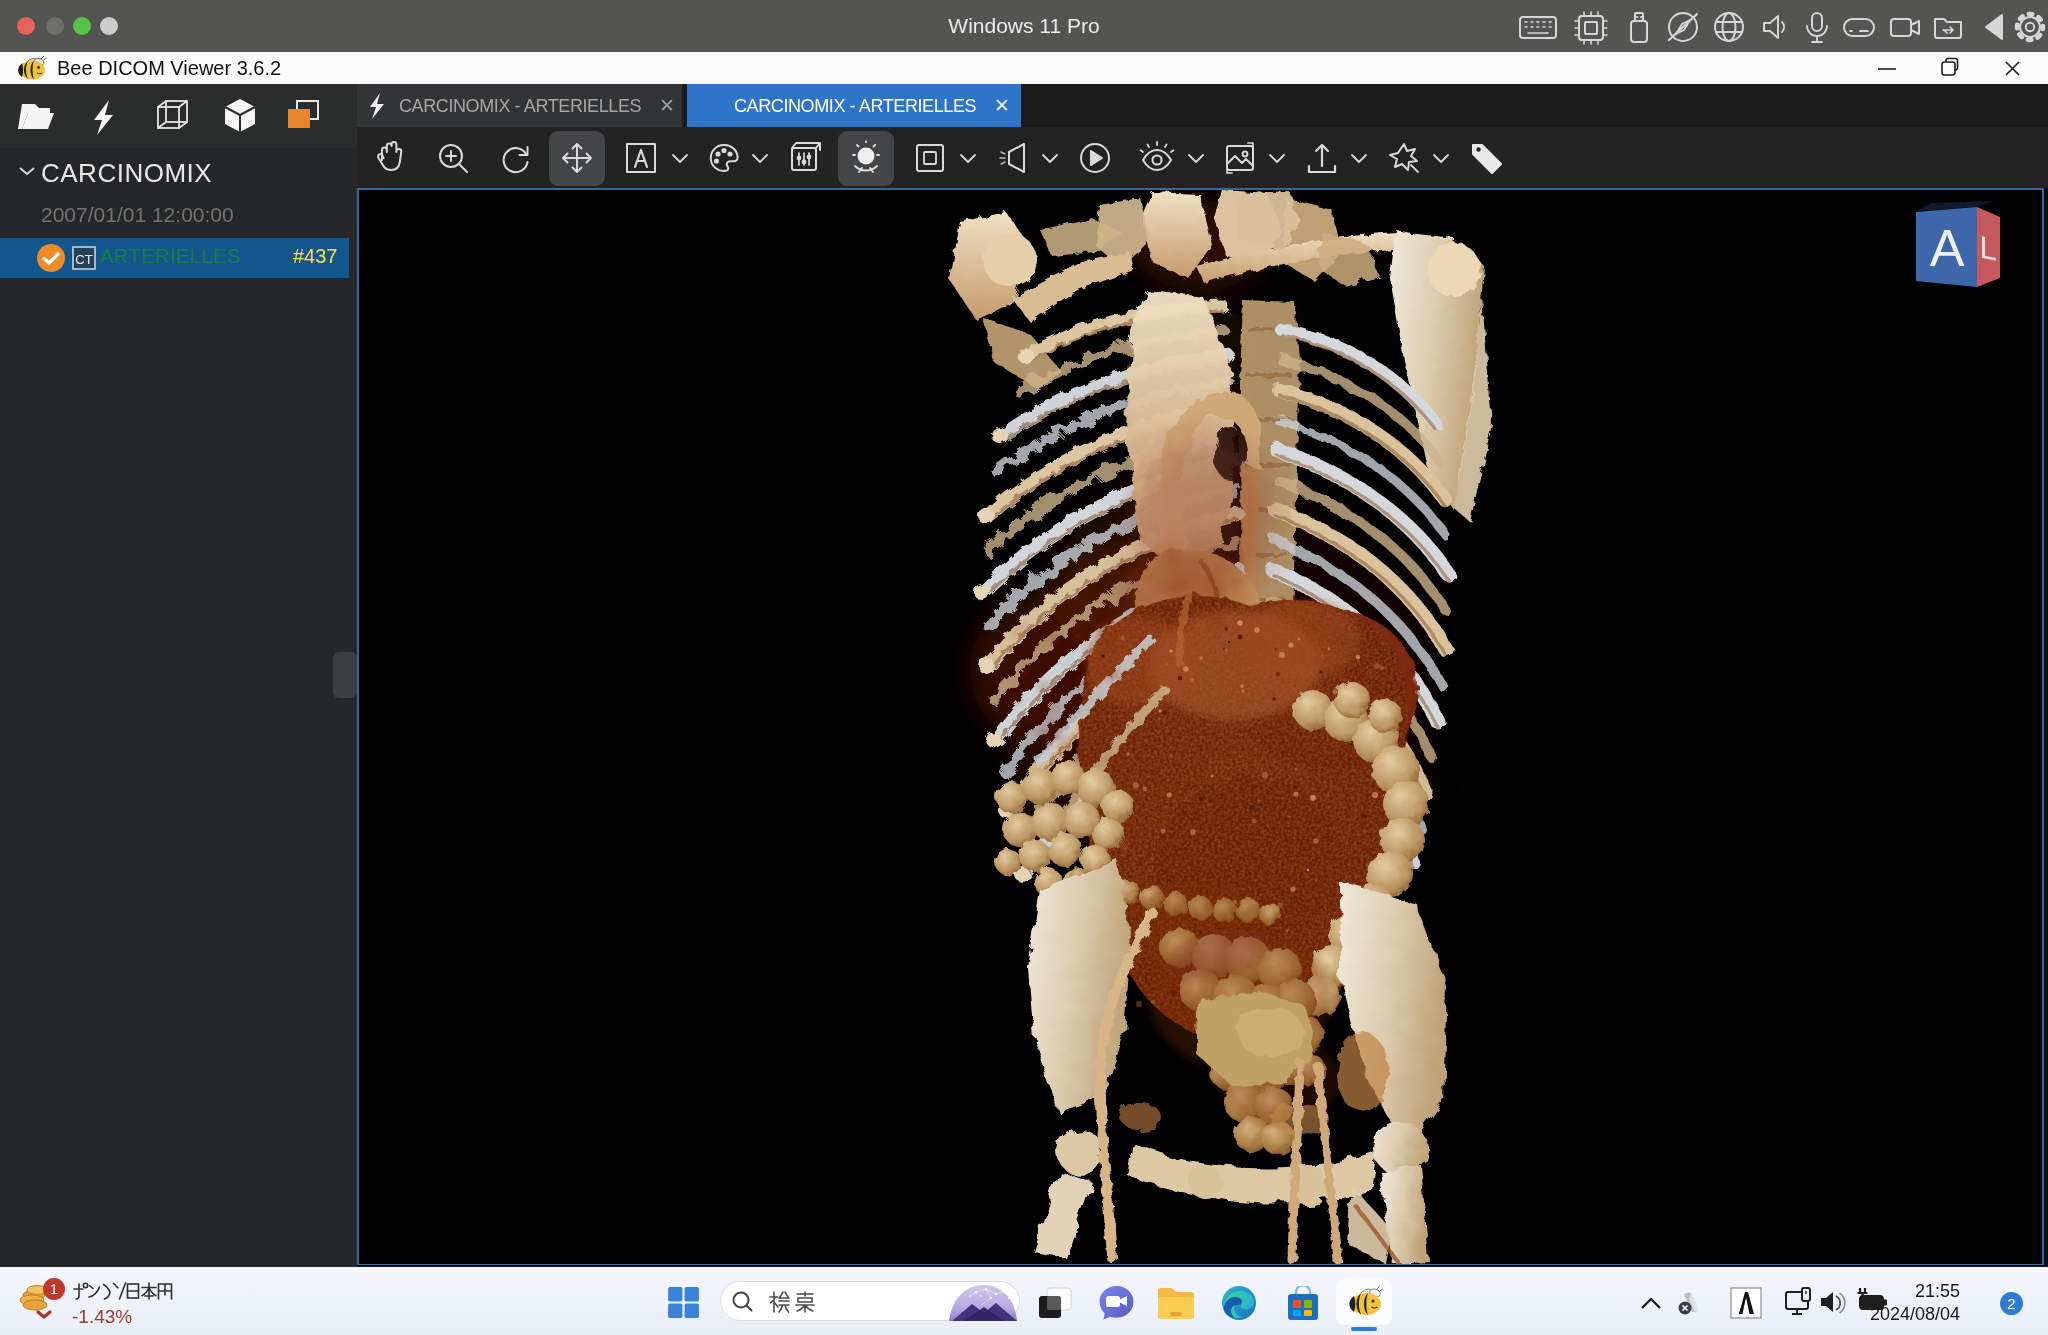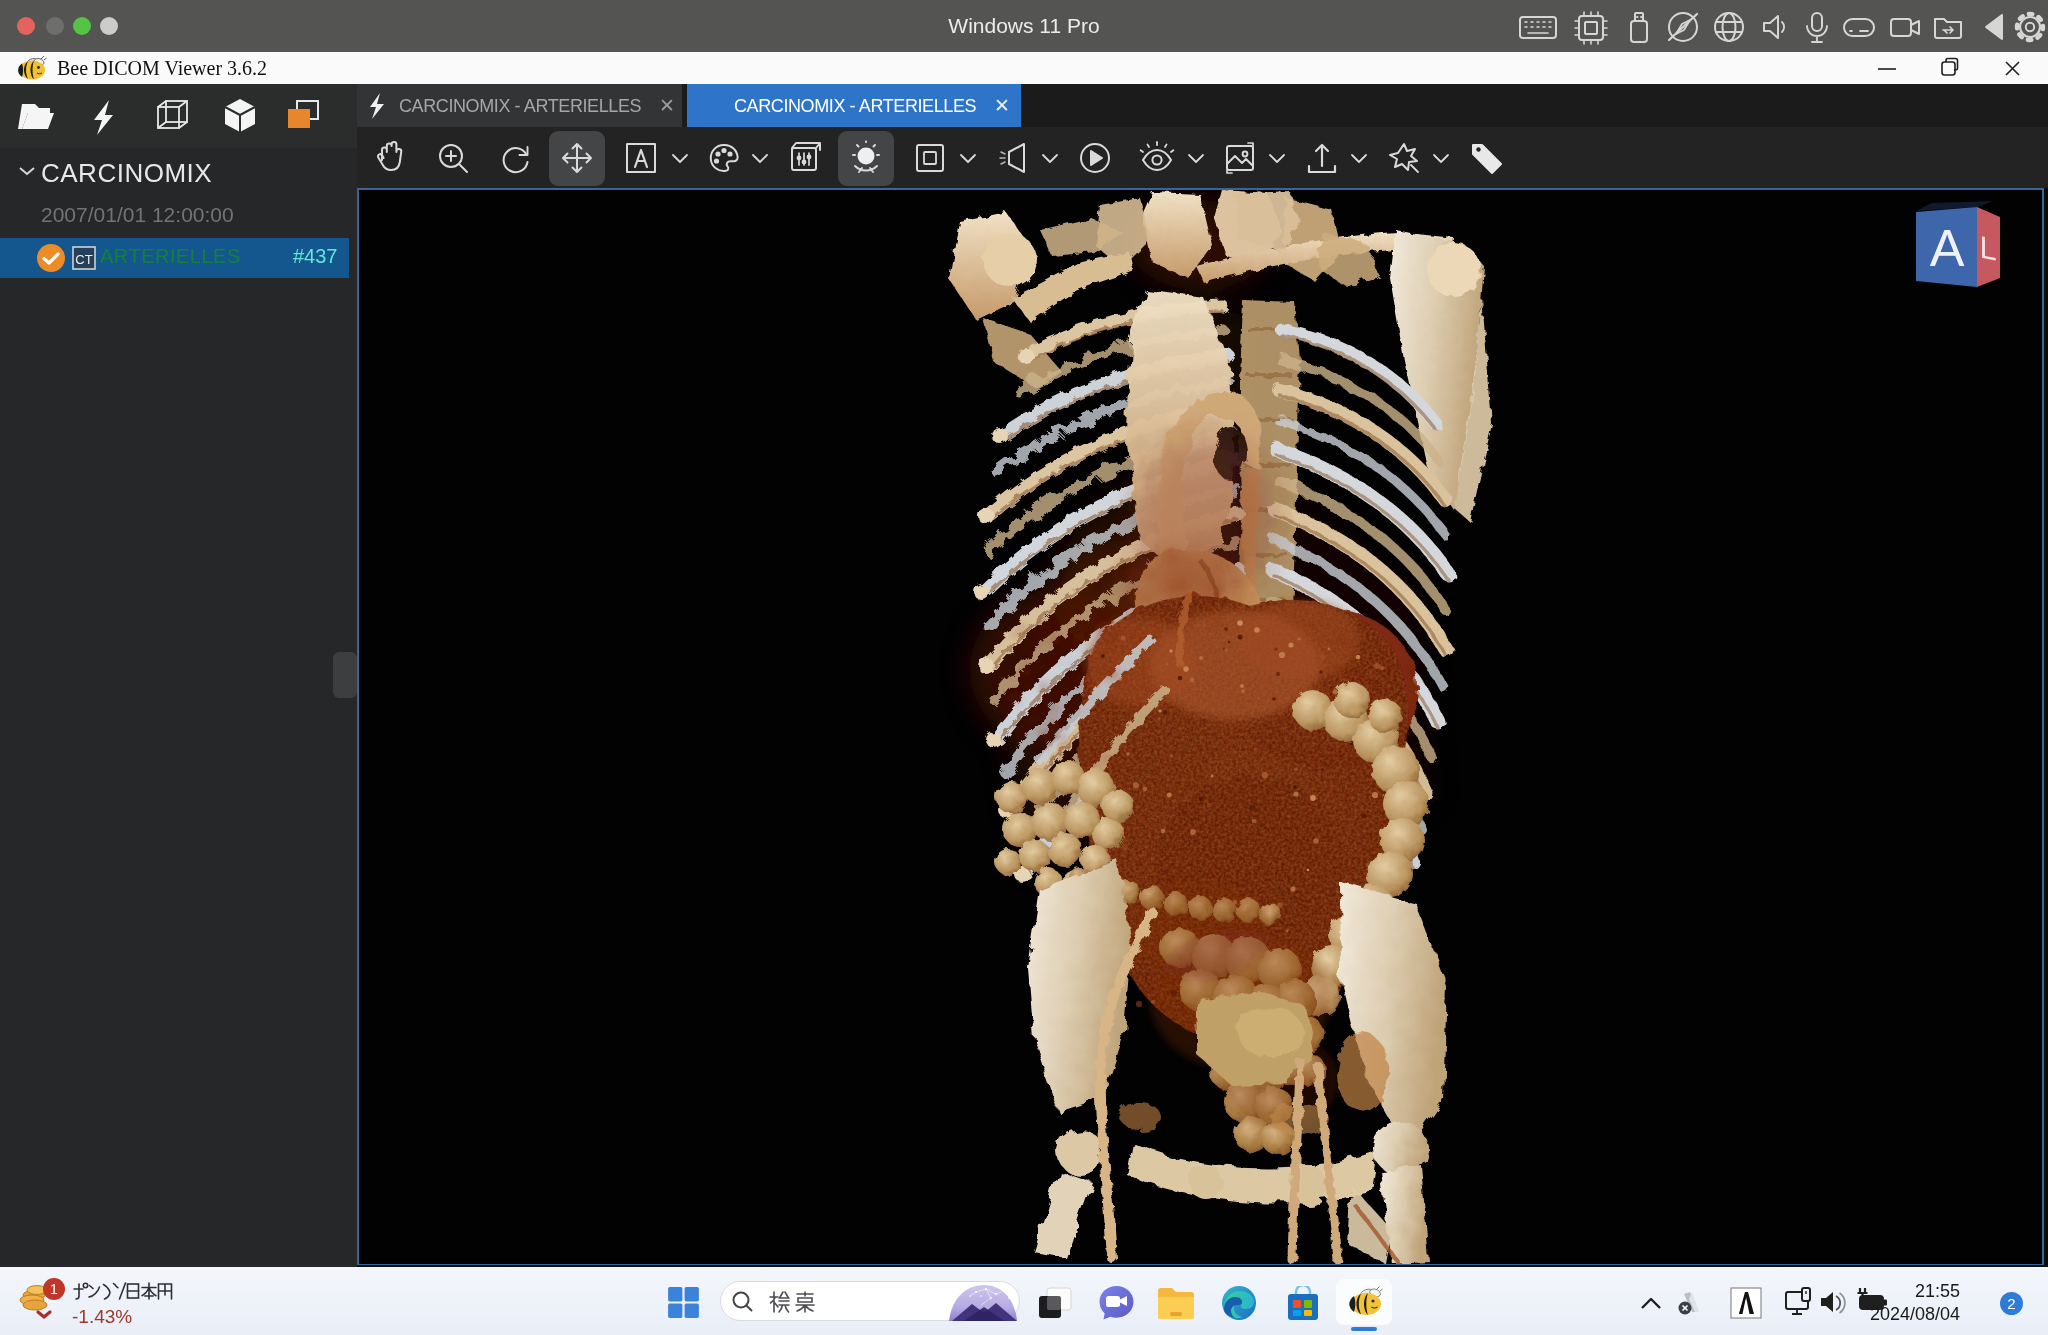--- a/index.html
+++ b/index.html
@@ -5,29 +5,29 @@
   html,body{margin:0;padding:0;}
   body{width:2048px;height:1335px;position:relative;overflow:hidden;background:#0a0a0a;
        font-family:"Liberation Sans",sans-serif;}
   .abs{position:absolute;}
   
   #vmbar{left:0;top:0;width:2048px;height:52px;background:#545453;}
   #vmtitle{left:0;top:0;width:2048px;height:52px;line-height:52px;text-align:center;
            color:#ececec;font-size:21px;}
   
   #titlebar{left:0;top:52px;width:2048px;height:32px;background:#fafafa;}
-  #apptitle{left:57px;top:52px;height:32px;line-height:32px;color:#111;font-size:20px;font-family:Liberation Serif, serif;}
+  #apptitle{left:57px;top:52px;height:32px;line-height:32px;color:#111;font-size:20px;}
   
   #sidebar{left:0;top:84px;width:357px;height:1199px;background:#262728;}
   #iconbar{left:0;top:84px;width:357px;height:64px;background:#2b2c2c;}
   #treehead{left:41px;top:158px;color:#e8e8e8;font-size:26px;letter-spacing:0.5px;}
   #treedate{left:41px;top:203px;color:#737373;font-size:21px;}
   #selrow{left:0;top:238px;width:349px;height:40px;background:#14568e;}
   #selname{left:100px;top:245px;z-index:6;color:#15803d;font-size:20px;letter-spacing:0.5px;}
-  #selnum{left:293px;top:245px;z-index:6;color:#5eead4;font-size:20px;}
+  #selnum{left:293px;top:245px;z-index:6;color:#fde047;font-size:20px;}
   #handle{left:333px;top:652px;width:24px;height:46px;background:#3d3e3f;border-radius:6px;}
   
   #tabbar{left:357px;top:84px;width:1691px;height:43px;background:#1b1b1b;}
   #tab1{left:357px;top:84px;width:325px;height:43px;background:#333435;}
   #tab1t{left:399px;top:96px;color:#a6a6a6;font-size:18px;letter-spacing:-0.4px;}
   #tab1x{left:659px;top:94px;color:#9a9a9a;font-size:19px;}
   #tab2{left:687px;top:84px;width:334px;height:43px;background:#2e74c8;}
   #tab2t{left:734px;top:96px;color:#fff;font-size:18px;letter-spacing:-0.4px;}
   #tab2x{left:994px;top:94px;color:#e8eef6;font-size:19px;}
   

